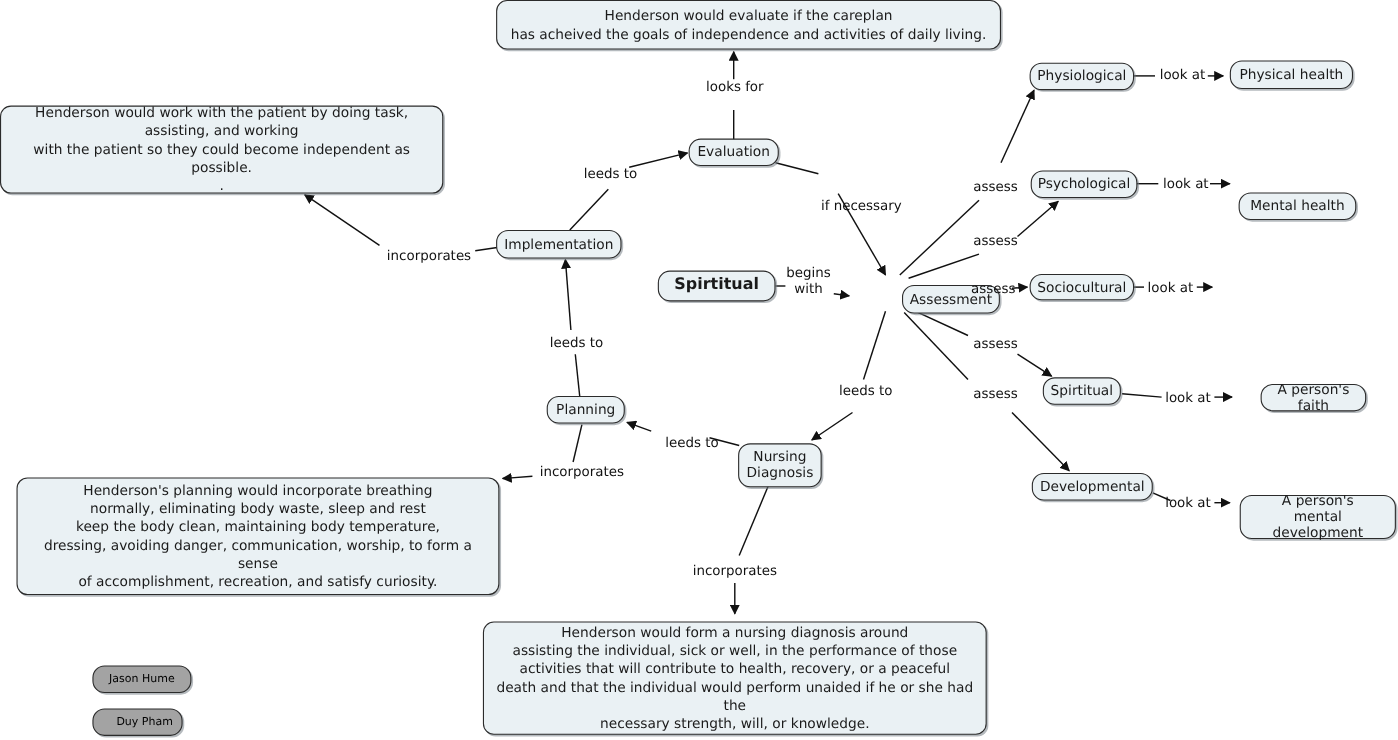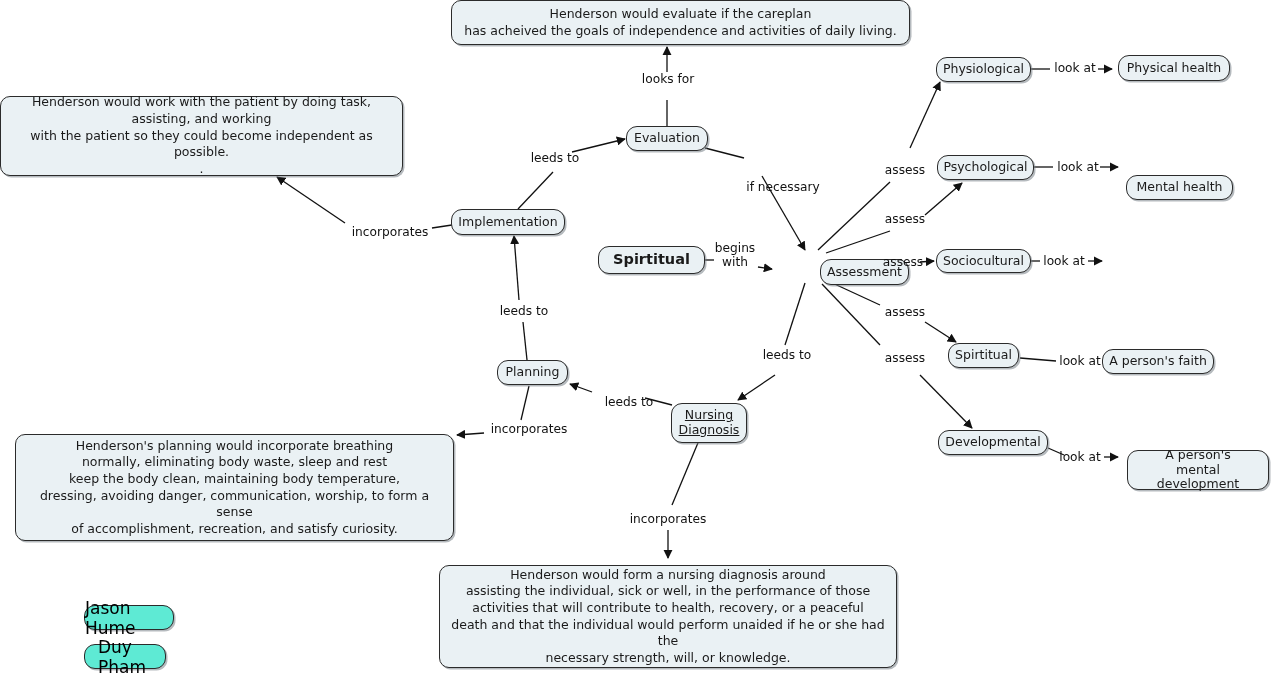--- a/index.html
+++ b/index.html
@@ -62,24 +62,24 @@
     color: #111;
     line-height: 1.15;
     text-align: center;
     white-space: pre-line;
     z-index: 6;
     background: transparent;
   }
   .name-node {
     position: absolute;
     box-sizing: border-box;
-    background: #5eead4;
+    background: #a3a3a3;
     border: 1px solid #2b2b2b;
     border-radius: 11px;
-    font-size: 17px;
+    font-size: 10px;
     display: flex;
     align-items: center;
     justify-content: center;
     box-shadow: 1.5px 1.5px 0 rgba(120,130,136,0.55);
     z-index: 5;
   }
 </style>
 </head>
 <body>
 
@@ -216,39 +216,39 @@
   <div class="node pill root" style="left:598px; top:246px; width:107px; height:28px;">Spirtitual</div>
 
   <div class="node pill" style="left:772px; top:259px; width:89px; height:26px;margin-left:48px;">Assessment</div>
 
   <div class="node pill" style="left:626px; top:126px; width:82px; height:25px;">Evaluation</div>
 
   <div class="node pill" style="left:451px; top:209px; width:114px; height:26px;">Implementation</div>
 
   <div class="node pill" style="left:497px; top:360px; width:71px; height:25px;">Planning</div>
 
-  <div class="node pill" style="left:671px; top:403px; width:76px; height:40px;text-decoration:underline;">Nursing
+  <div class="node pill" style="left:671px; top:403px; width:76px; height:40px;">Nursing
 Diagnosis</div>
 
   <div class="node pill" style="left:936px; top:57px; width:95px; height:25px;">Physiological</div>
 
   <div class="node pill" style="left:937px; top:155px; width:97px; height:25px;">Psychological</div>
 
   <div class="node pill" style="left:936px; top:249px; width:95px; height:24px;">Sociocultural</div>
 
   <div class="node pill" style="left:948px; top:343px; width:71px; height:25px;">Spirtitual</div>
 
   <div class="node pill" style="left:938px; top:430px; width:110px; height:25px;">Developmental</div>
 
   <div class="node pill" style="left:1118px; top:55px; width:112px; height:26px;">Physical health</div>
 
   <div class="node pill" style="left:1126px; top:155px; width:107px; height:25px;margin-top:20px;">Mental health</div>
 
 
-  <div class="node pill" style="left:1102px; top:349px; width:112px; height:25px;">A person's faith</div>
+  <div class="node pill" style="left:1146px; top:349px; width:96px; height:25px;">A person's faith</div>
 
   <div class="node pill" style="left:1127px; top:450px; width:142px; height:40px;">A person's
 mental development</div>
 
   <div class="edge-label" style="left:634px; top:72px; width:68px;">looks for</div>
 
   <div class="edge-label" style="left:522px; top:151px; width:66px;">leeds to</div>
 
   <div class="edge-label" style="left:740px; top:160px; width:86px;margin-top:20px;">if necessary</div>
 

